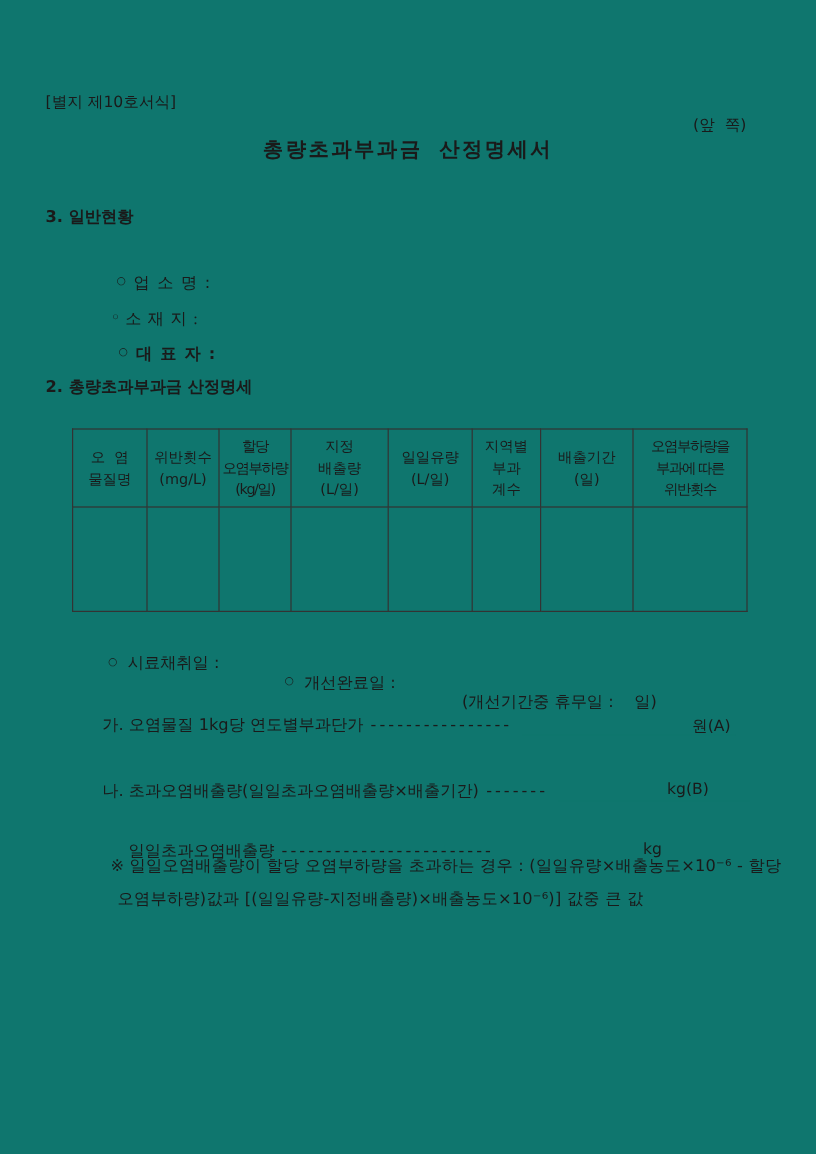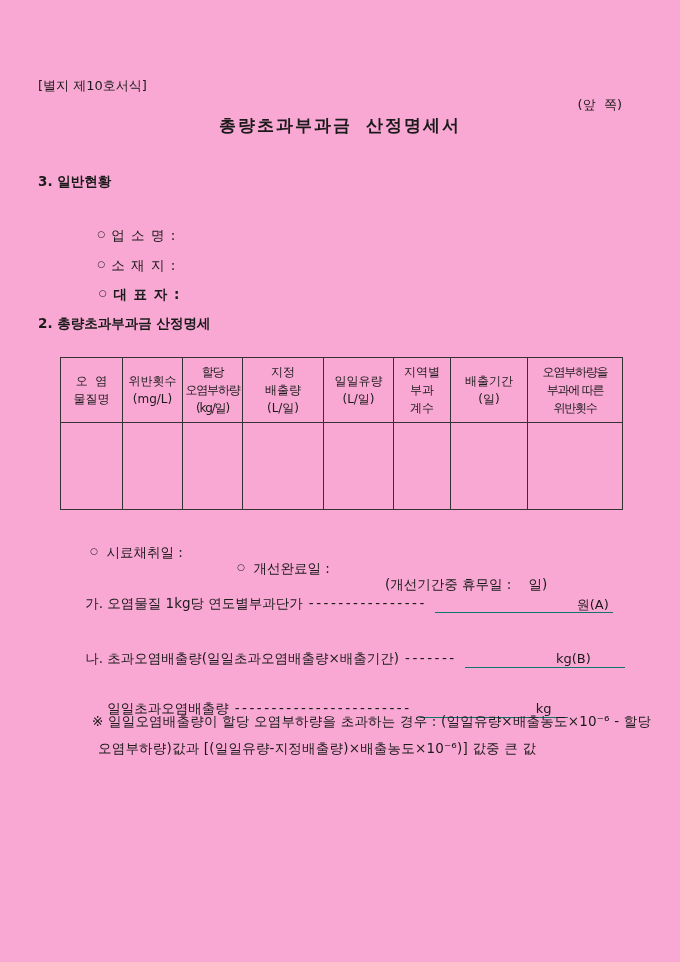--- a/index.html
+++ b/index.html
@@ -2,21 +2,21 @@
 <html><head>
 <meta charset="utf-8">
 <style>
   * { margin: 0; padding: 0; box-sizing: border-box; }
   html, body { background: #888; }
   .page {
     position: relative;
     width: 680px;
     height: 962px;
     margin: 0 auto;
-    background: #f9a8d4;
+    background: #0f766e;
     font-family: "DejaVu Sans", "Liberation Sans", sans-serif;
     color: #1a1a1a;
     overflow: hidden;
   }
   .t { position: absolute; white-space: pre; font-size: 13px; line-height: 1.2; }
   .form-ref { left: 38px; top: 78px; font-size: 13px; }
   .page-side { right: 58px; top: 97px; font-size: 13px; }
   .title {
     left: 0; top: 115px; width: 100%;
     text-align: center; font-size: 17px; font-weight: bold;
@@ -59,21 +59,21 @@
 
   <div class="t form-ref">[별지 제10호서식]</div>
   <div class="t page-side">(앞  쪽)</div>
   <div class="t title">총량초과부과금 산정명세서</div>
 
   <div class="t sec1 sec-heading">3. 일반현황</div>
 
   <div class="t gen-item" style="top:209px;">
     <span class="bullet">○</span><span> </span><span>업 소 명 :</span><span class="blank-inline"></span>
   </div>
-  <div class="t gen-item" style="top:239px;">
+  <div class="t gen-item" style="top:239px;font-family:Liberation Serif, serif;">
     <span class="bullet">○</span><span> </span><span>소 재 지 :</span><span class="blank-inline"></span>
   </div>
   <div class="t gen-item" style="top:268px;font-weight:bold;">
     <span class="bullet">○</span><span> </span><span>대 표 자 :</span><span class="blank-inline"></span>
   </div>
 
   <div class="t sec2 sec-heading">2. 총량초과부과금 산정명세</div>
 
   <table class="form-table">
     <colgroup>

